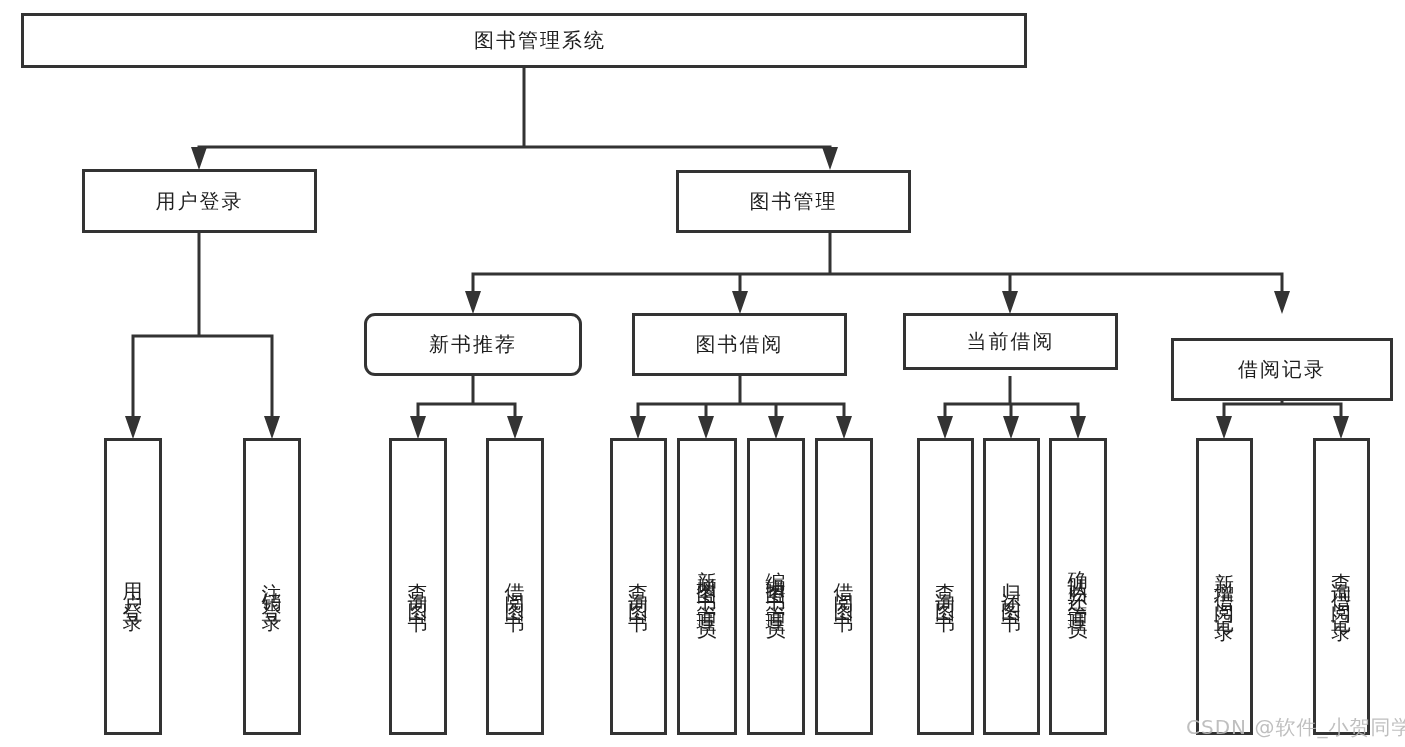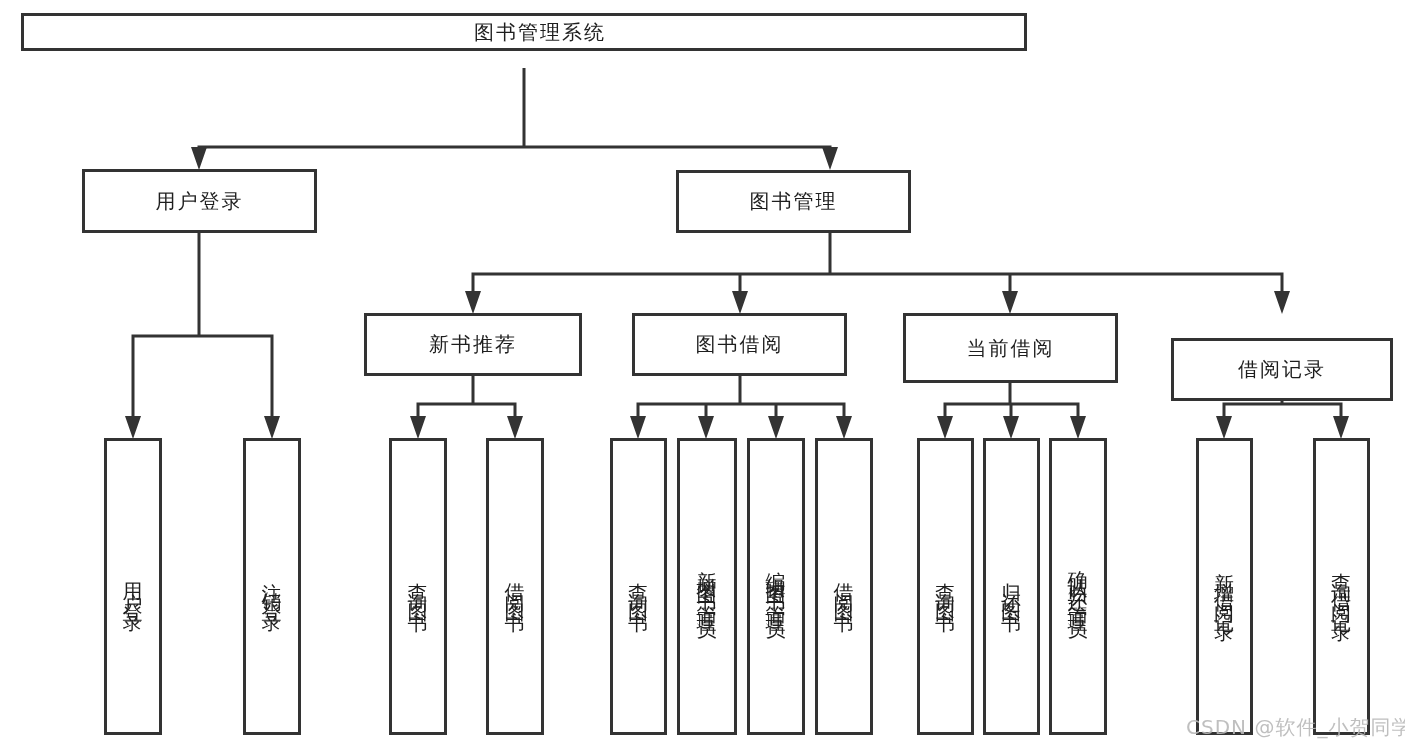--- a/index.html
+++ b/index.html
@@ -16,28 +16,28 @@
   .leaf span{
     writing-mode:vertical-rl;letter-spacing:10px;font-size:20px;line-height:1;
     white-space:normal;
   }
   .leaf.long span{letter-spacing:7px;}
   .watermark{
     position:absolute;left:1186px;top:714px;z-index:3;
     font-size:20px;color:#b9b9b9;letter-spacing:1px;white-space:nowrap;opacity:.9;
   }
   
-  .n-root{left:21px;top:13px;width:1006px;height:38px;padding-left:32px;}
+  .n-root{left:21px;top:13px;width:1006px;height:55px;padding-left:32px;}
   
   .n-user{left:82px;top:169px;width:235px;height:64px;}
   .n-mgmt{left:676px;top:170px;width:235px;height:63px;}
   
-  .n-rec{left:364px;top:313px;width:218px;height:63px;}
+  .n-rec{left:364px;top:313px;width:218px;height:63px;border-radius:11px;}
   .n-bor{left:632px;top:313px;width:215px;height:63px;}
-  .n-cur{left:903px;top:313px;width:215px;height:70px;}
+  .n-cur{left:903px;top:313px;width:215px;height:57px;}
   .n-log{left:1171px;top:313px;width:222px;height:63px;margin-top:25px;}
   
   .lf{top:438px;height:297px;}
   .l1{left:104px;width:58px;}  .l2{left:243px;width:58px;}
   .l3{left:389px;width:58px;}  .l4{left:486px;width:58px;}
   .l5{left:610px;width:57px;}  .l6{left:677px;width:60px;}
   .l7{left:747px;width:58px;}  .l8{left:815px;width:58px;}
   .l9{left:917px;width:57px;}  .l10{left:983px;width:57px;}
   .l11{left:1049px;width:58px;} .l12{left:1196px;width:57px;}
   .l13{left:1313px;width:57px;}

